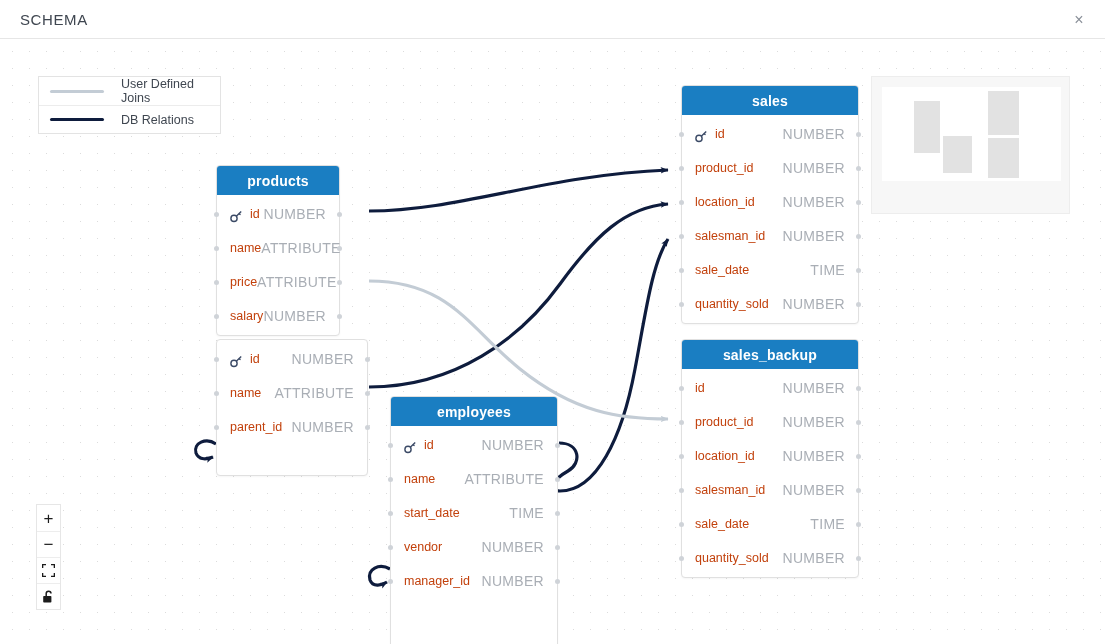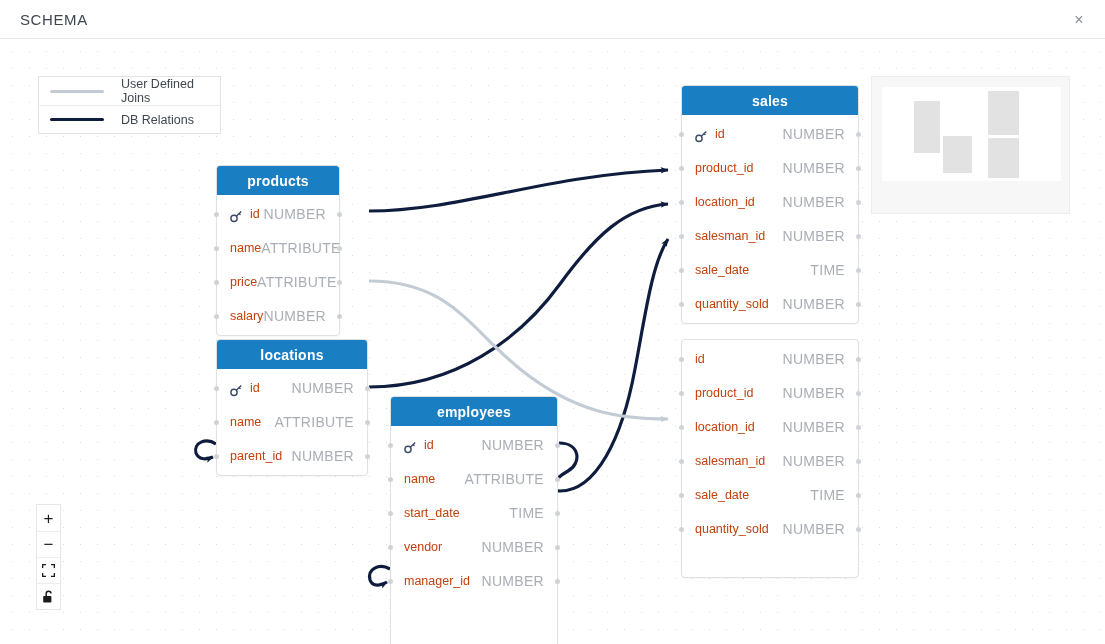--- a/index.html
+++ b/index.html
@@ -180,21 +180,20 @@
             </div>
             <div class="row">
               <span class="port l"></span>
               <span class="row-name">salary</span>
               <span class="row-type">NUMBER</span>
               <span class="port r"></span>
             </div>
           </div>
         </div>
         <div class="tbl" style="left: 216px; top: 300px; width: 152px; height: 137px;">
-          <div class="tbl-head" style="background: rgb(26, 126, 194);">locations</div>
           <div class="tbl-body">
             <div class="row">
               <span class="port l"></span>
               <span class="keyicon"><svg width="13" height="13" viewBox="0 0 13 13">
                   <circle cx="4" cy="8.4" r="3.1" fill="none" stroke="#3b4a66" stroke-width="1.4"></circle>
                   <path d="M6.3,6.3 L11.2,1.5" stroke="#3b4a66" stroke-width="1.4" fill="none"></path>
                   <path d="M9.0,3.8 L10.6,4.6" stroke="#3b4a66" stroke-width="1.3" fill="none"></path>
                 </svg></span>
               <span class="row-name">id</span>
               <span class="row-type">NUMBER</span>
@@ -294,20 +293,21 @@
             </div>
             <div class="row">
               <span class="port l"></span>
               <span class="row-name">quantity_sold</span>
               <span class="row-type">NUMBER</span>
               <span class="port r"></span>
             </div>
           </div>
         </div>
         <div class="tbl" style="left: 681px; top: 300px; width: 178px; height: 239px;">
+          <div class="tbl-head" style="background: rgb(26, 126, 194);">sales_backup</div>
           <div class="tbl-body">
             <div class="row">
               <span class="port l"></span>
               <span class="row-name">id</span>
               <span class="row-type">NUMBER</span>
               <span class="port r"></span>
             </div>
             <div class="row">
               <span class="port l"></span>
               <span class="row-name">product_id</span>

